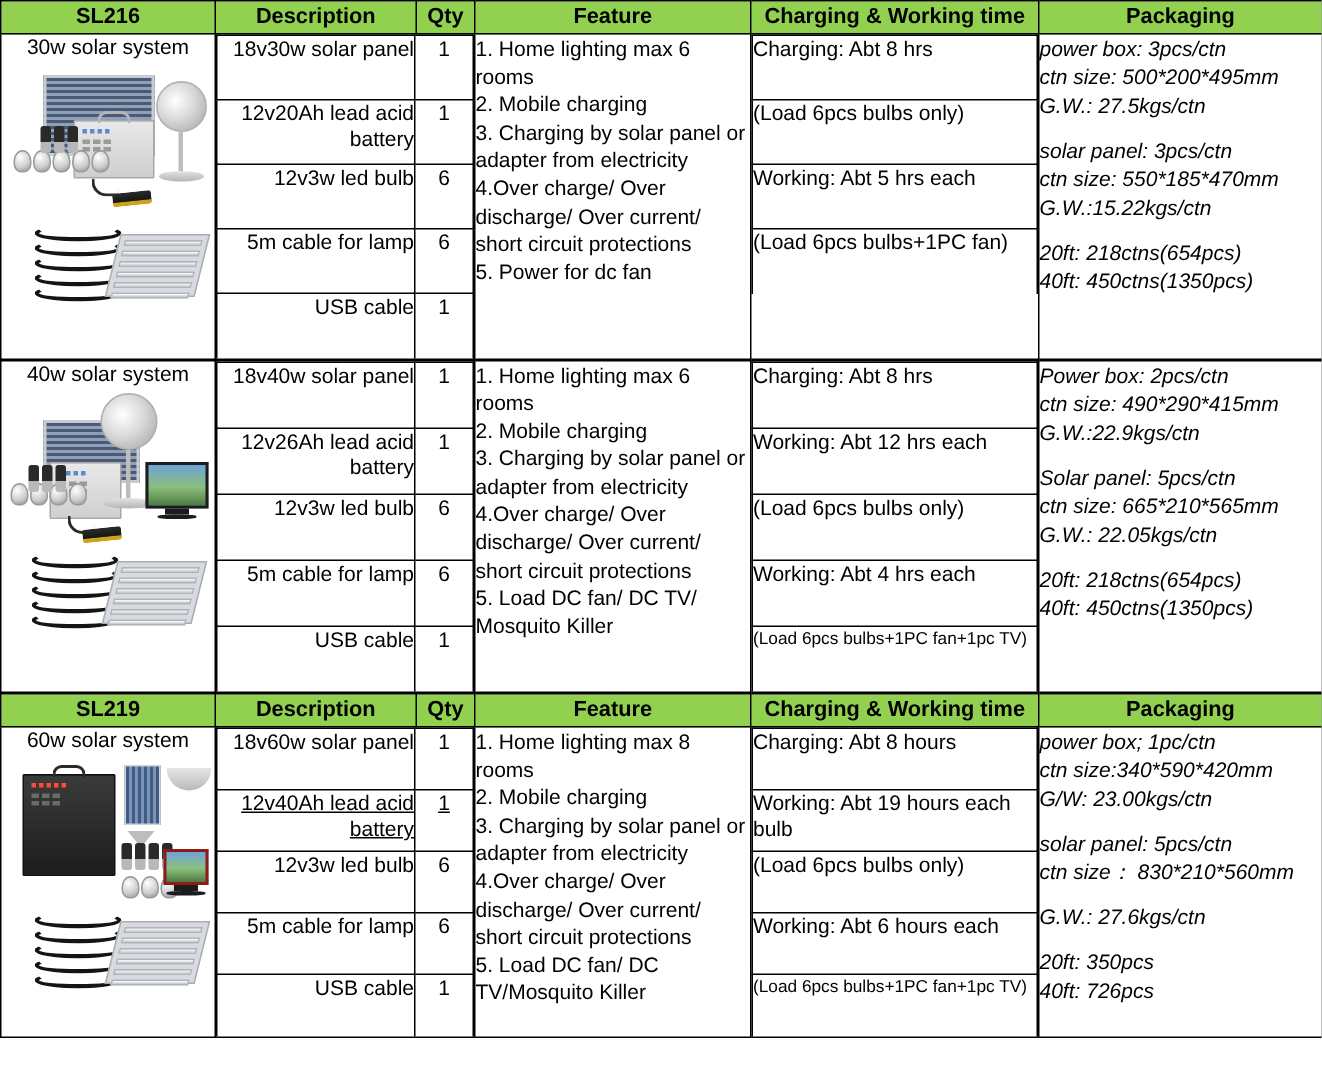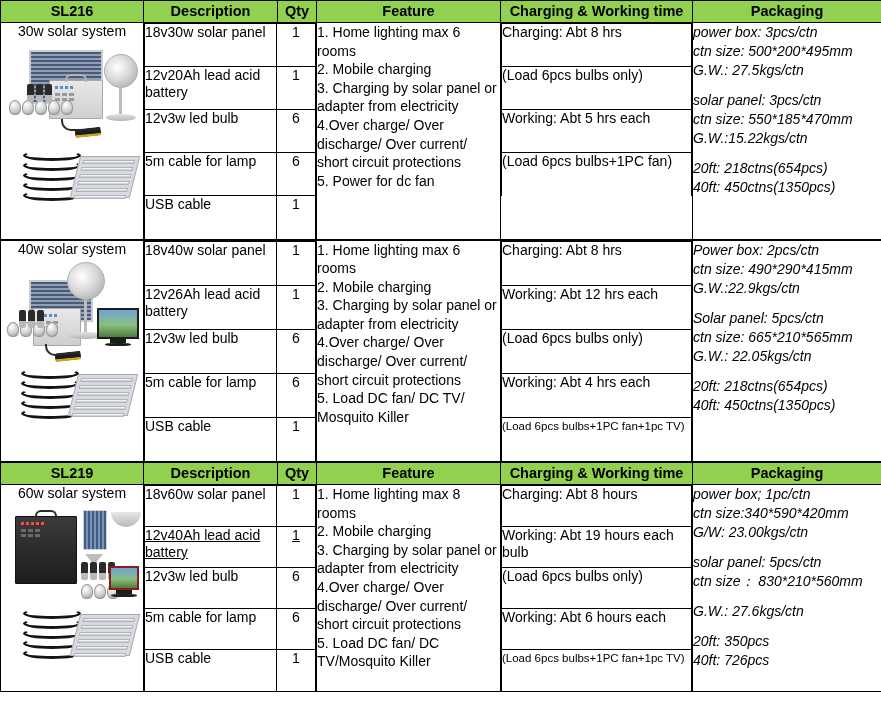--- a/index.html
+++ b/index.html
@@ -61,20 +61,21 @@
 
   
   .sub { width: 100%; border-collapse: collapse; table-layout: fixed; height: 100%; }
   .sub td {
     border: 0;
     border-bottom: 1px solid #000000;
     font-size: 14px;
     line-height: 17px;
     padding: 4px 3px 4px 4px;
     vertical-align: middle;
+    text-align: right;
   }
   .sub tr:last-child td { border-bottom: 0; }
   .sub td.qtycell {
     border-left: 1px solid #000000;
     text-align: center;
     width: 39px;
   }
 
   
   .feat-cell {

